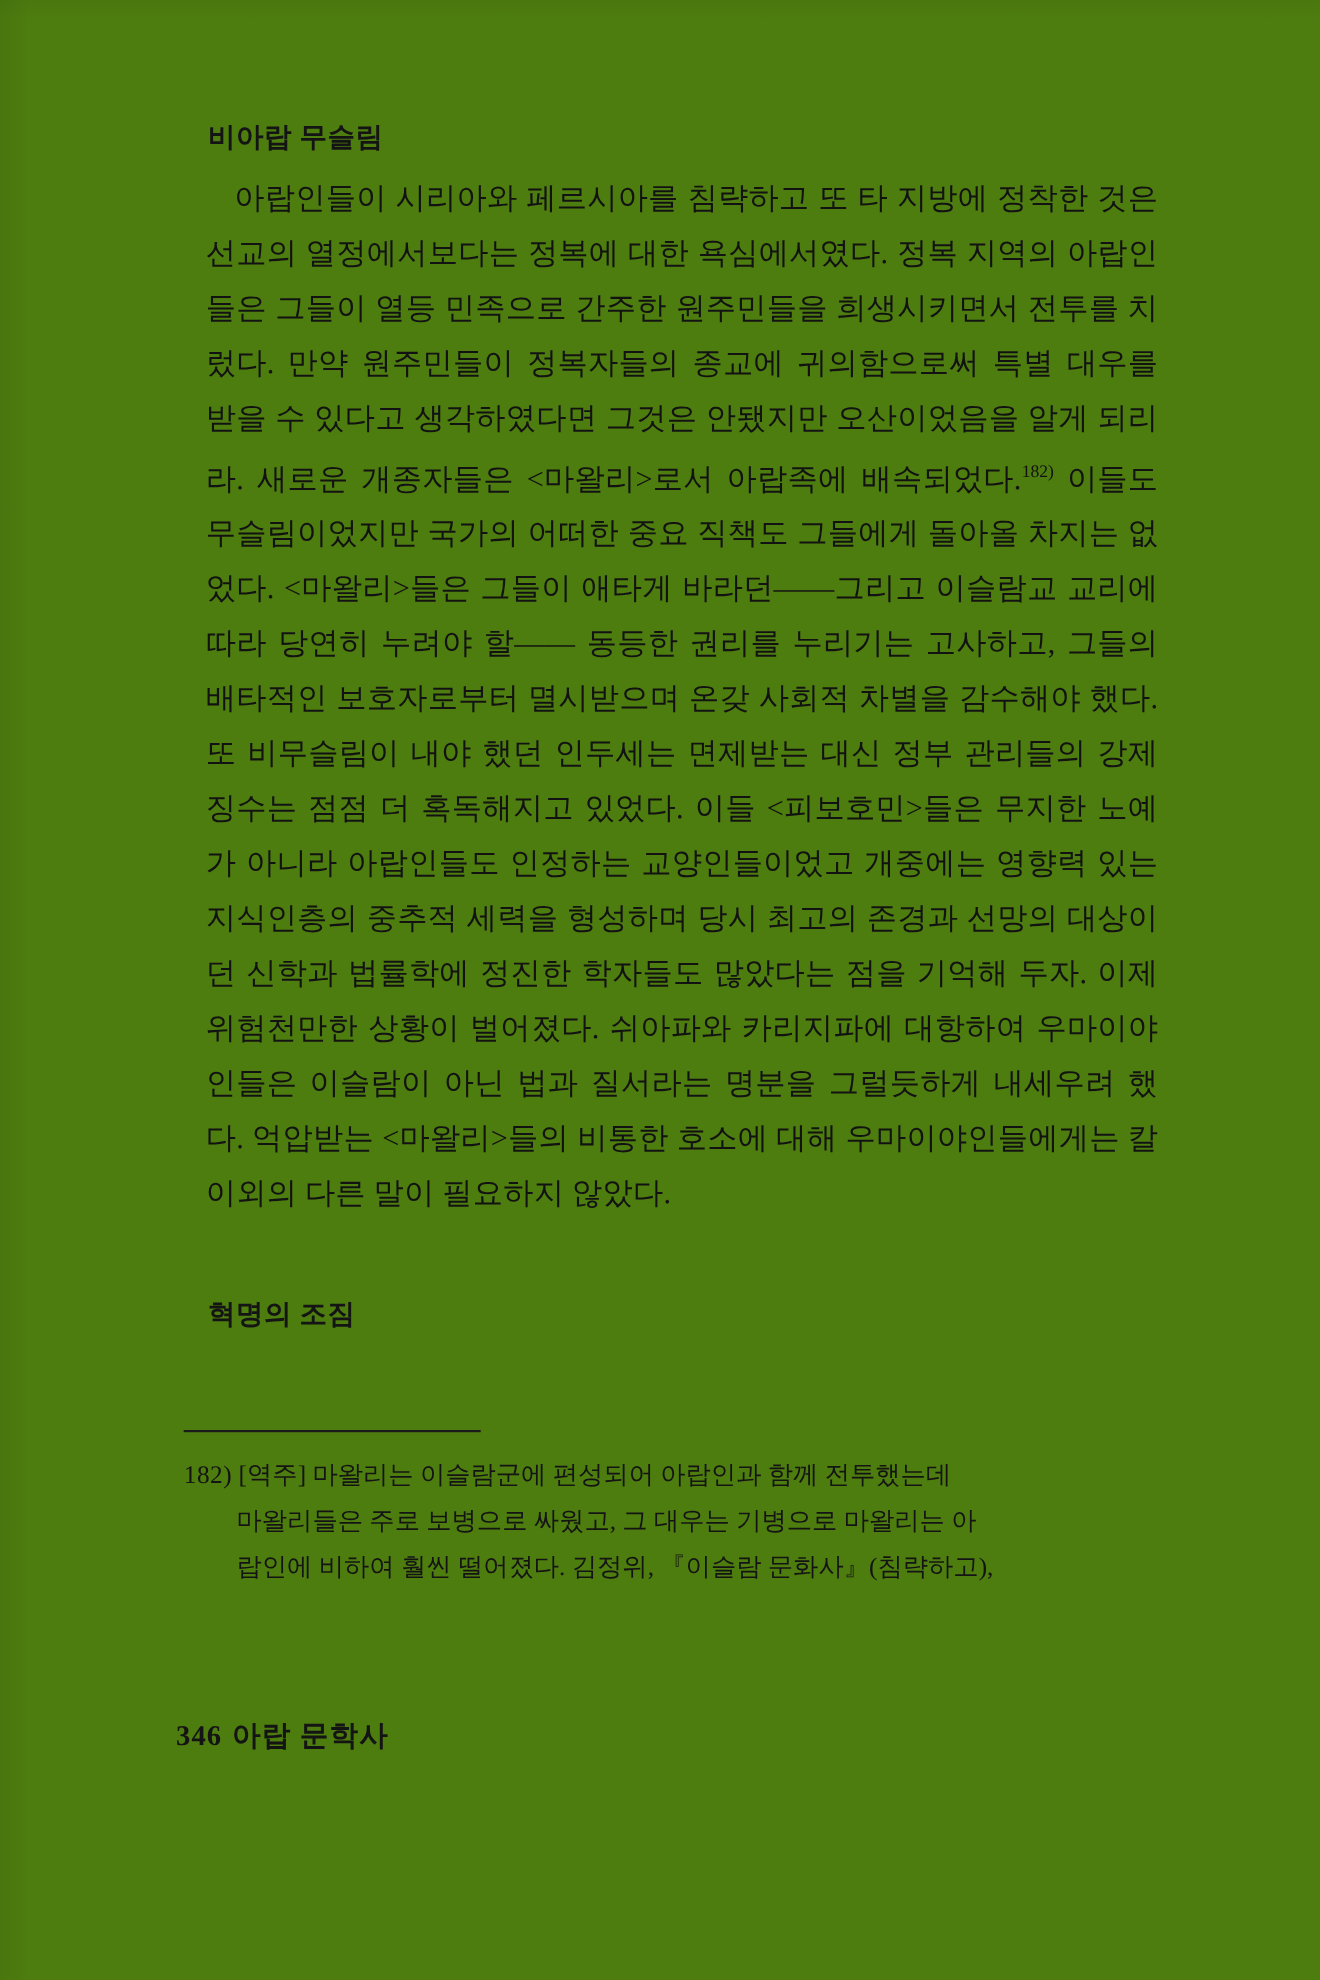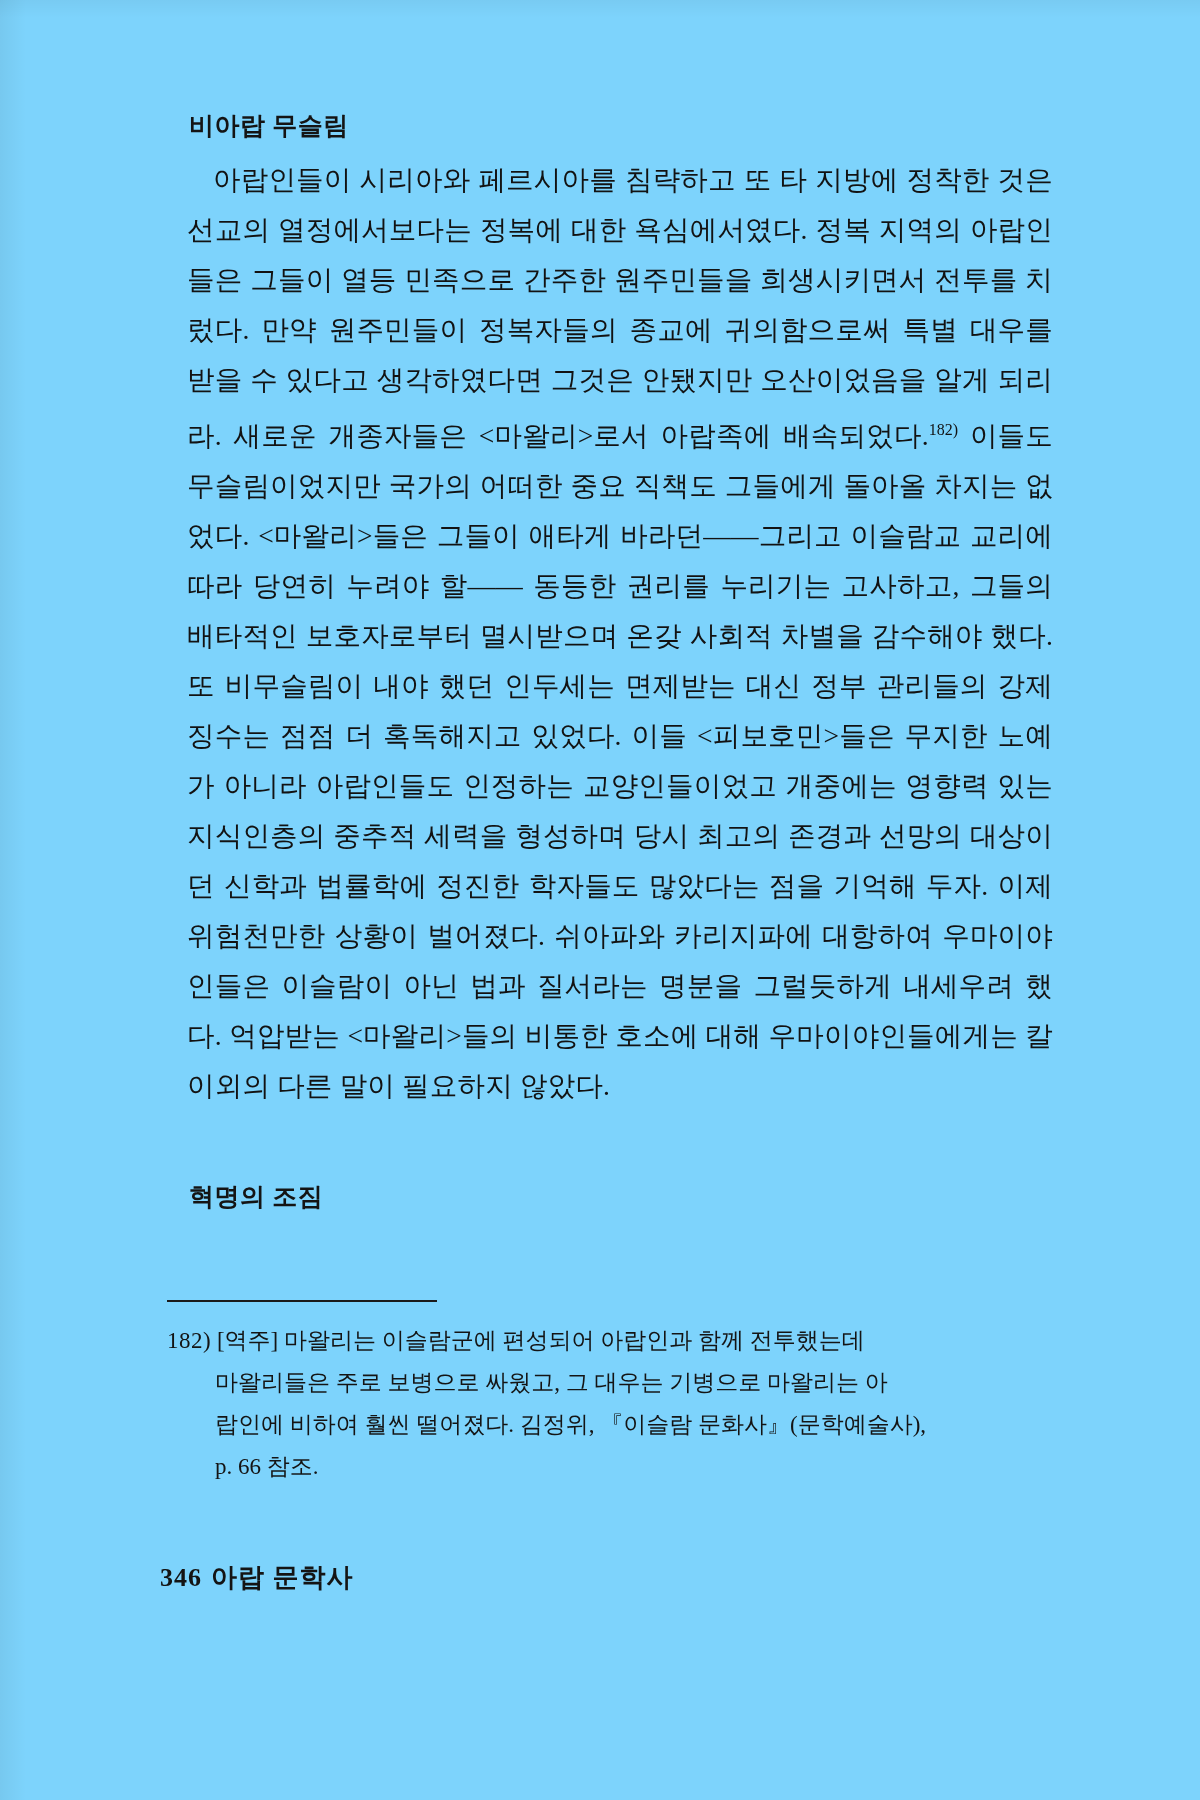--- a/index.html
+++ b/index.html
@@ -13,21 +13,21 @@
     position: relative;
     font-family: "Liberation Serif", "DejaVu Serif", serif;
     color: #111111;
     overflow: hidden;
   }
 
   
   .page {
     position: absolute;
     inset: 0;
-    background: #7dd3fc;
+    background: #4d7c0f;
   }
 
   .content {
     position: absolute;
     left: 175px;
     top: 110px;
     width: 890px;
   }
 
   .section-heading {
@@ -147,21 +147,20 @@
     <h2 class="section-heading second">혁명의 조짐</h2>
 
   </div>
 
   <div class="footnote-wrap">
     <div class="fn-rule"></div>
     <div class="footnote">
       <span class="fn-num">182)</span>
       <span class="fn-body">[역주] 마왈리는 이슬람군에 편성되어 아랍인과 함께 전투했는데</span>
       <span class="fn-hang">마왈리들은 주로 보병으로 싸웠고, 그 대우는 기병으로 마왈리는 아</span>
-      <span class="fn-hang">랍인에 비하여 훨씬 떨어졌다. 김정위, 『이슬람 문화사』(문학예술사),</span>
-      <span class="fn-hang">p. 66 참조.</span>
+      <span class="fn-hang">랍인에 비하여 훨씬 떨어졌다. 김정위, 『이슬람 문화사』(침략하고),</span>
     </div>
   </div>
 
   <div class="folio">
     <span class="num">346</span><span>아랍 문학사</span>
   </div>
 </div>
 
 </body></html>

